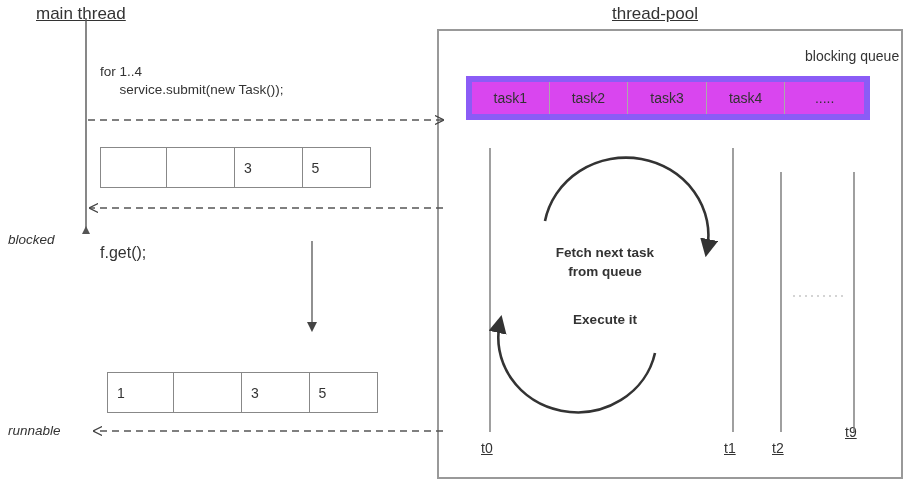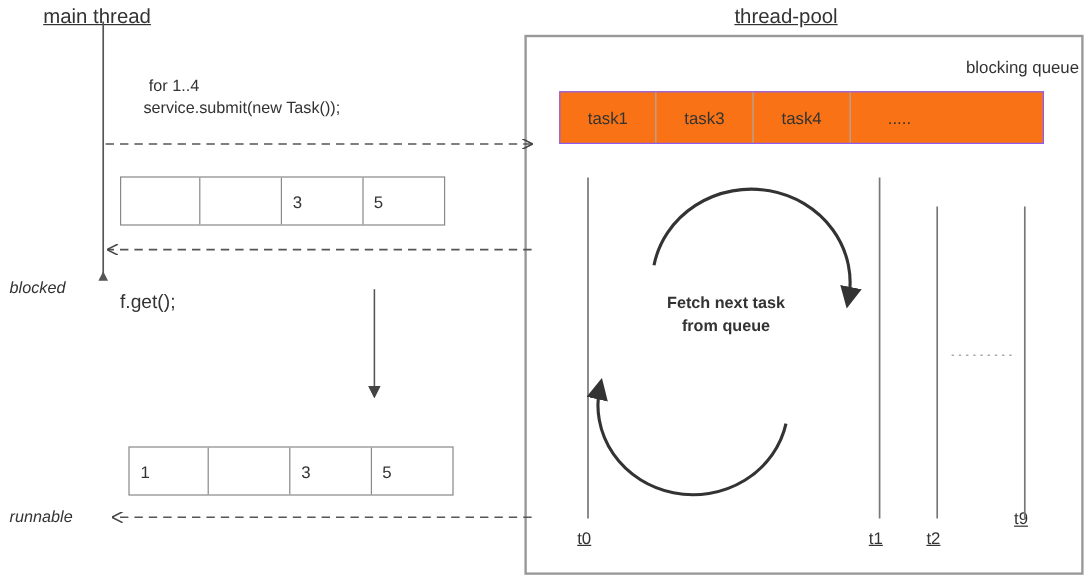--- a/index.html
+++ b/index.html
@@ -56,24 +56,24 @@
   }
   .pool-caption {
     font-size: 14px;
     color: #333333;
     white-space: nowrap;
     padding-left: 48px;
   }
 
   
   .queue {
-    border: 1px solid #8b5cf6;
-    box-sizing: border-box;
-    display: flex;
-    background: #f97316;
+    border: 6px solid #8b5cf6;
+    box-sizing: border-box;
+    display: flex;
+    background: #d946ef;
   }
   .queue .cell {
     border-right: 1px solid #aaaaaa;
     box-sizing: border-box;
     display: flex;
     align-items: center;
     justify-content: center;
     font-size: 14px;
     color: #333333;
   }
@@ -124,26 +124,27 @@
 
   <div class="abs title" style="left:36px; top:4px;">main thread</div>
   <div class="abs title" style="left:612px; top:4px;">thread-pool</div>
 
   <div class="abs pool-box" style="left:437px; top:29px; width:466px; height:450px;"></div>
 
   <div class="abs pool-caption" style="left:757px; top:48px;">blocking queue</div>
 
   <div class="abs queue" style="left:466px; top:76px; width:404px; height:44px;">
     <div class="cell" style="width:80px;">task1</div>
+    <div class="cell" style="width:81px;">task2</div>
     <div class="cell" style="width:81px;">task3</div>
     <div class="cell" style="width:81px;">task4</div>
     <div class="cell" style="width:81px;">.....</div>
   </div>
 
-  <div class="abs code" style="left:100px; top:63px;margin-left:24px;">for 1..4</div>
+  <div class="abs code" style="left:100px; top:63px;">for 1..4</div>
   <div class="abs code" style="left:112px; top:81px;">  service.submit(new Task());</div>
 
   <div class="abs arr" style="left:100px; top:147px; width:271px; height:41px;">
     <div class="cell" style="width:66px;"></div>
     <div class="cell" style="width:69px;"></div>
     <div class="cell" style="width:68px;">3</div>
     <div class="cell" style="width:68px;">5</div>
   </div>
 
   <div class="abs plain" style="left:100px; top:232px;">f.get();</div>
@@ -152,20 +153,21 @@
   <div class="abs arr" style="left:107px; top:372px; width:271px; height:41px;">
     <div class="cell" style="width:66px;">1</div>
     <div class="cell" style="width:69px;"></div>
     <div class="cell" style="width:68px;">3</div>
     <div class="cell" style="width:68px;">5</div>
   </div>
 
   <div class="abs label-italic" style="left:8px; top:423px;">runnable</div>
 
   <div class="abs loop-text" style="left:520px; top:243px; width:170px;"><span>Fetch next task</span><br><span>from queue</span></div>
+  <div class="abs loop-text" style="left:520px; top:310px; width:170px;">Execute it</div>
 
   <div class="abs tlabel" style="left:481px; top:440px;">t0</div>
   <div class="abs tlabel" style="left:724px; top:440px;">t1</div>
   <div class="abs tlabel" style="left:772px; top:440px;">t2</div>
   <div class="abs tlabel" style="left:845px; top:424px;">t9</div>
 
   <svg class="abs" style="left:0; top:0;" width="910" height="483">
     <defs>
       <marker id="arrowOpen" viewBox="0 0 10 10" refX="9" refY="5" markerWidth="7" markerHeight="7" orient="auto-start-reverse">
         <path d="M 0 0 L 10 5 L 0 10" fill="none" stroke="#444444" stroke-width="1.4"></path>

